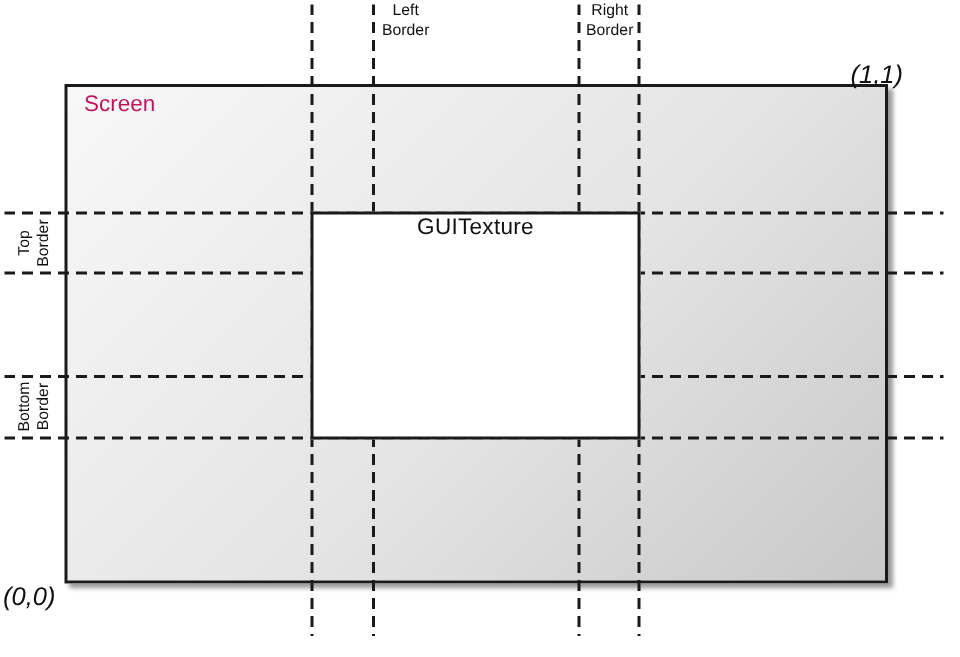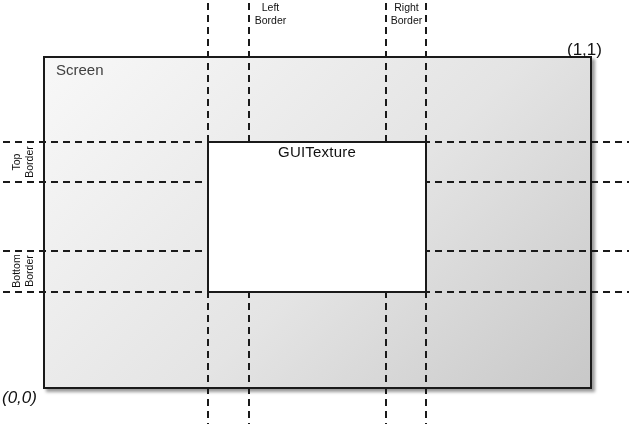--- a/index.html
+++ b/index.html
@@ -59,27 +59,27 @@
   .hline.h3 { top: 250px; }
   .hline.h4 { top: 291px; }
   .vline.v1 { left: 207px; }
   .vline.v2 { left: 248px; }
   .vline.v3 { left: 385px; }
   .vline.v4 { left: 425px; }
   
   .screen-label {
     position: absolute;
     left: 56px; top: 61px;
-    font-size: 15px; color: #404040;
+    font-size: 15px; color: #be185d;
   }
   .coord {
     position: absolute;
     font-size: 17px; color: #111;
   }
-  .coord-tr { left: 567px; top: 40px; }
+  .coord-tr { left: 567px; top: 40px; font-style: italic; }
   .coord-bl { left: 2px;  top: 388px; font-style: italic; }
   .border-label {
     position: absolute;
     font-size: 10.5px; line-height: 13px;
     color: #111;
     text-align: center;
     white-space: nowrap;
   }
   .border-label span { display: block; }
   .left-border-label  { left: 208px; top: 1px; width: 41px; margin-left: 42px; }

